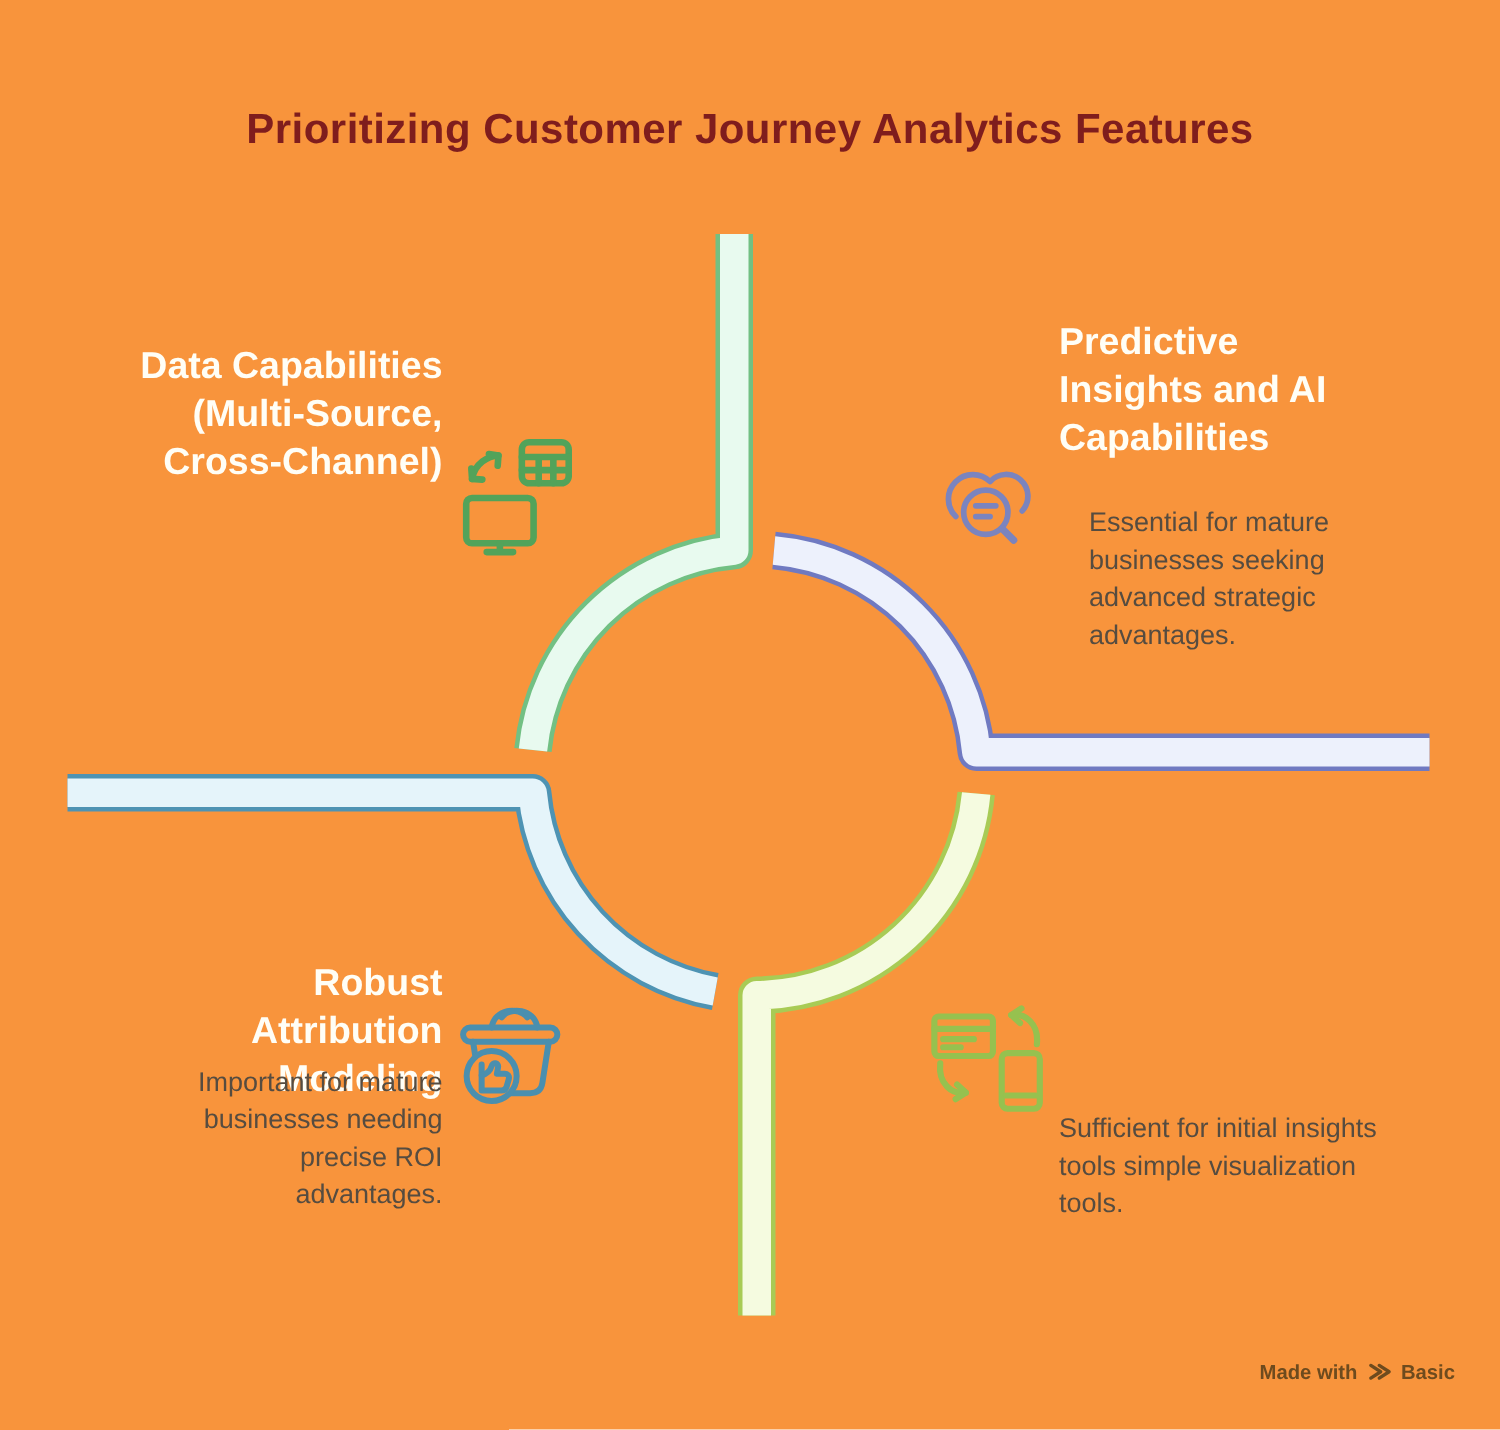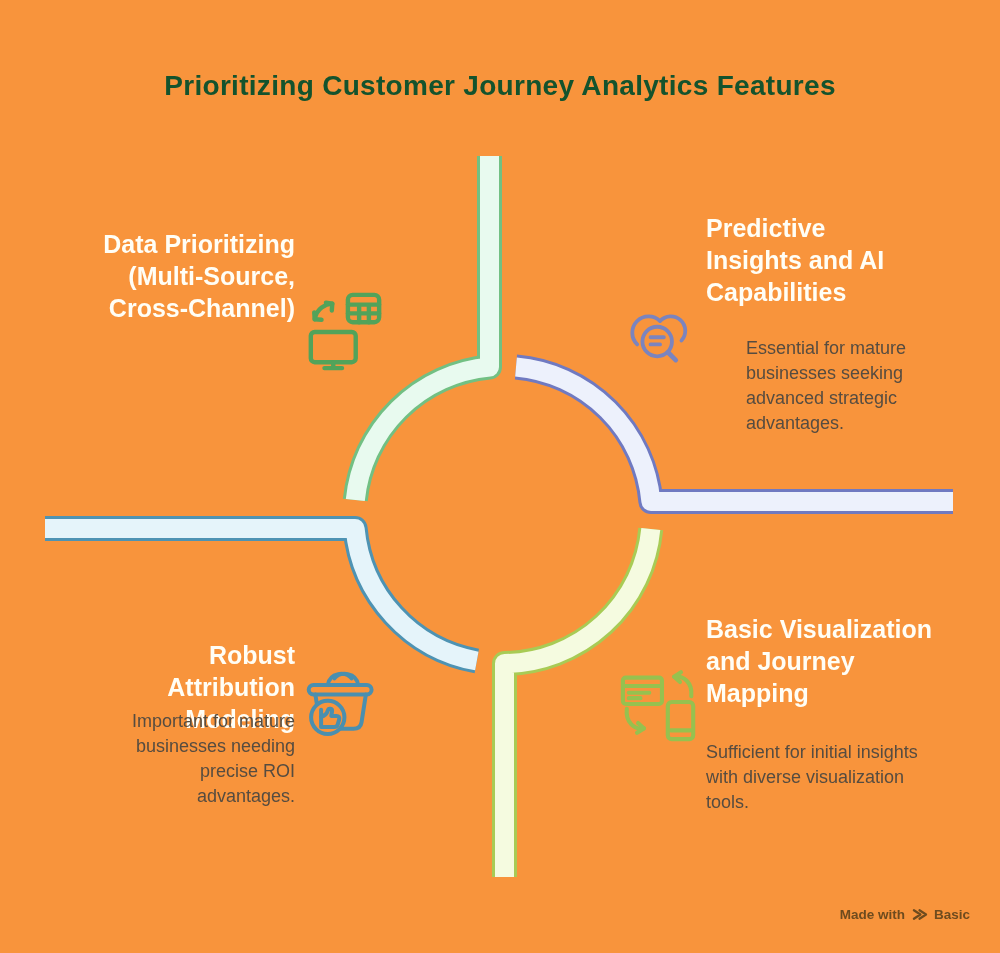--- a/index.html
+++ b/index.html
@@ -1,30 +1,30 @@
 <!DOCTYPE html>
 <html><head>
 <meta charset="utf-8">
 <style>
   html,body { margin:0; padding:0; background:#ffffff; font-family:"Liberation Sans", sans-serif; }
   .canvas { position:relative; width:1000px; height:953px; background:#F8943C; overflow:hidden; margin:0 auto; }
   .title { position:absolute; top:70px; left:0; width:100%; text-align:center; margin:0;
-           font-size:28px; font-weight:bold; color:#14532d; letter-spacing:.3px; }
+           font-size:28px; font-weight:bold; color:#7f1d1d; letter-spacing:.3px; }
   .pinwheel { position:absolute; left:0; top:0; width:1000px; height:953px; }
   .heading { position:absolute; font-weight:bold; font-size:25px; line-height:32px;
              color:#FFFEF6; white-space:pre-line; }
   .desc { position:absolute; font-size:18px; line-height:25px; color:#564C40; white-space:pre-line; }
   .ta-r { text-align:right; }
   .icon { position:absolute; }
   
   .h-tl { left:40px;  top:228px; width:255px; }
   .d-tl { left:95px;  top:336px; width:200px; }
   .i-tl { left:303px; top:289px; }
   .h-tr { left:706px; top:212px; width:240px; }
-  .d-tr { left:746px; top:336px; width:215px; }
+  .d-tr { left:726px; top:336px; width:215px; }
   .i-tr { left:621px; top:292px; }
   .h-bl { left:60px;  top:639px; width:235px; }
   .d-bl { left:75px;  top:709px; width:220px; }
   .i-bl { left:303px; top:664px; }
   .h-br { left:706px; top:613px; width:250px; }
   .d-br { left:706px; top:740px; width:250px; }
   .i-br { left:619px; top:663px; }
   .footer { position:absolute; top:907px; right:30px; display:flex; align-items:center; gap:6px;
             font-size:13.5px; font-weight:bold; color:#6E4B1E; text-decoration:none; cursor:pointer;text-align:right; }
 </style>
@@ -47,21 +47,21 @@
     <g>
       <path d="M45 528.5 L355.1 528.5 A148.5 148.5 0 0 0 476.8 661" stroke-width="25" stroke="#4E93B3"></path>
       <path d="M45 528.5 L355.1 528.5 A148.5 148.5 0 0 0 476.8 661" stroke-width="19" stroke="#E5F4FA"></path>
     </g>
     <g>
       <path d="M504.5 877 L504.5 663.5 A148.5 148.5 0 0 0 650.8 529" stroke-width="25" stroke="#A8CB55"></path>
       <path d="M504.5 877 L504.5 663.5 A148.5 148.5 0 0 0 650.8 529" stroke-width="19" stroke="#F5FBE0"></path>
     </g>
   </svg>
 
-  <div class="heading ta-r h-tl">Data Prioritizing
+  <div class="heading ta-r h-tl">Data Capabilities
 (Multi-Source,
 Cross-Channel)</div>
   <svg class="icon i-tl" width="82" height="82" viewBox="0 0 84 84">
     <g fill="none" stroke-width="4.5" stroke-linecap="round" stroke-linejoin="round" stroke="#52A35A">
       <path d="M12 31 C14 20 23 15.5 30 15"></path>
       <path d="M12 31 L11.5 24 M12 31 L19 31.5"></path>
       <path d="M30 15 L23.5 14 M30 15 L29.5 22"></path>
       <rect x="46" y="6" width="32" height="28" rx="5"></rect>
       <path d="M46 16 H78 M46 25 H78 M57.5 16 V34 M67.5 16 V34"></path>
       <rect x="8" y="44" width="46" height="31" rx="4"></rect>
@@ -97,25 +97,22 @@
       <path d="M26 22 C28 9 45 7 51 15"></path>
       <path d="M58 22 C56 9 39 7 33 15"></path>
       <rect x="6" y="22" width="66" height="10" rx="5"></rect>
       <path d="M13 32 L17.5 61 Q18.6 68 26 68 H53 Q60.4 68 61.5 61 L66 32"></path>
       <circle cx="26" cy="56" r="17.5" fill="#F8943C"></circle>
       <path d="M19 65 V48"></path>
       <path d="M19 55.5 C23 54.5 25 52.5 26 49 C26.8 46 31 46.6 30.5 49.8 L29.7 54.5 H35.2 C37.6 54.5 38.5 56.2 38 58.2 L36.5 63.4 C36 65.2 34.7 66.2 32.8 66.2 H19"></path>
     </g>
   </svg>
 
-  <div class="heading h-br">Basic Visualization
-and Journey
-Mapping</div>
   <div class="desc d-br">Sufficient for initial insights
-with diverse visualization
+tools simple visualization
 tools.</div>
   <svg class="icon i-br" width="82" height="82" viewBox="0 0 84 84">
     <g fill="none" stroke-width="4.2" stroke-linecap="round" stroke-linejoin="round" stroke="#96C14F">
       <rect x="4" y="15" width="40" height="27" rx="3"></rect>
       <path d="M4 23.5 H44"></path>
       <path d="M10 30.5 H31 M10 36 H22"></path>
       <rect x="50" y="40" width="26" height="38" rx="4"></rect>
       <path d="M53 69 H73"></path>
       <path d="M74 34 C75.5 20 66 12.5 56.5 14"></path>
       <path d="M56.5 14 L63.5 9.5 M56.5 14 L62.5 19.5"></path>

